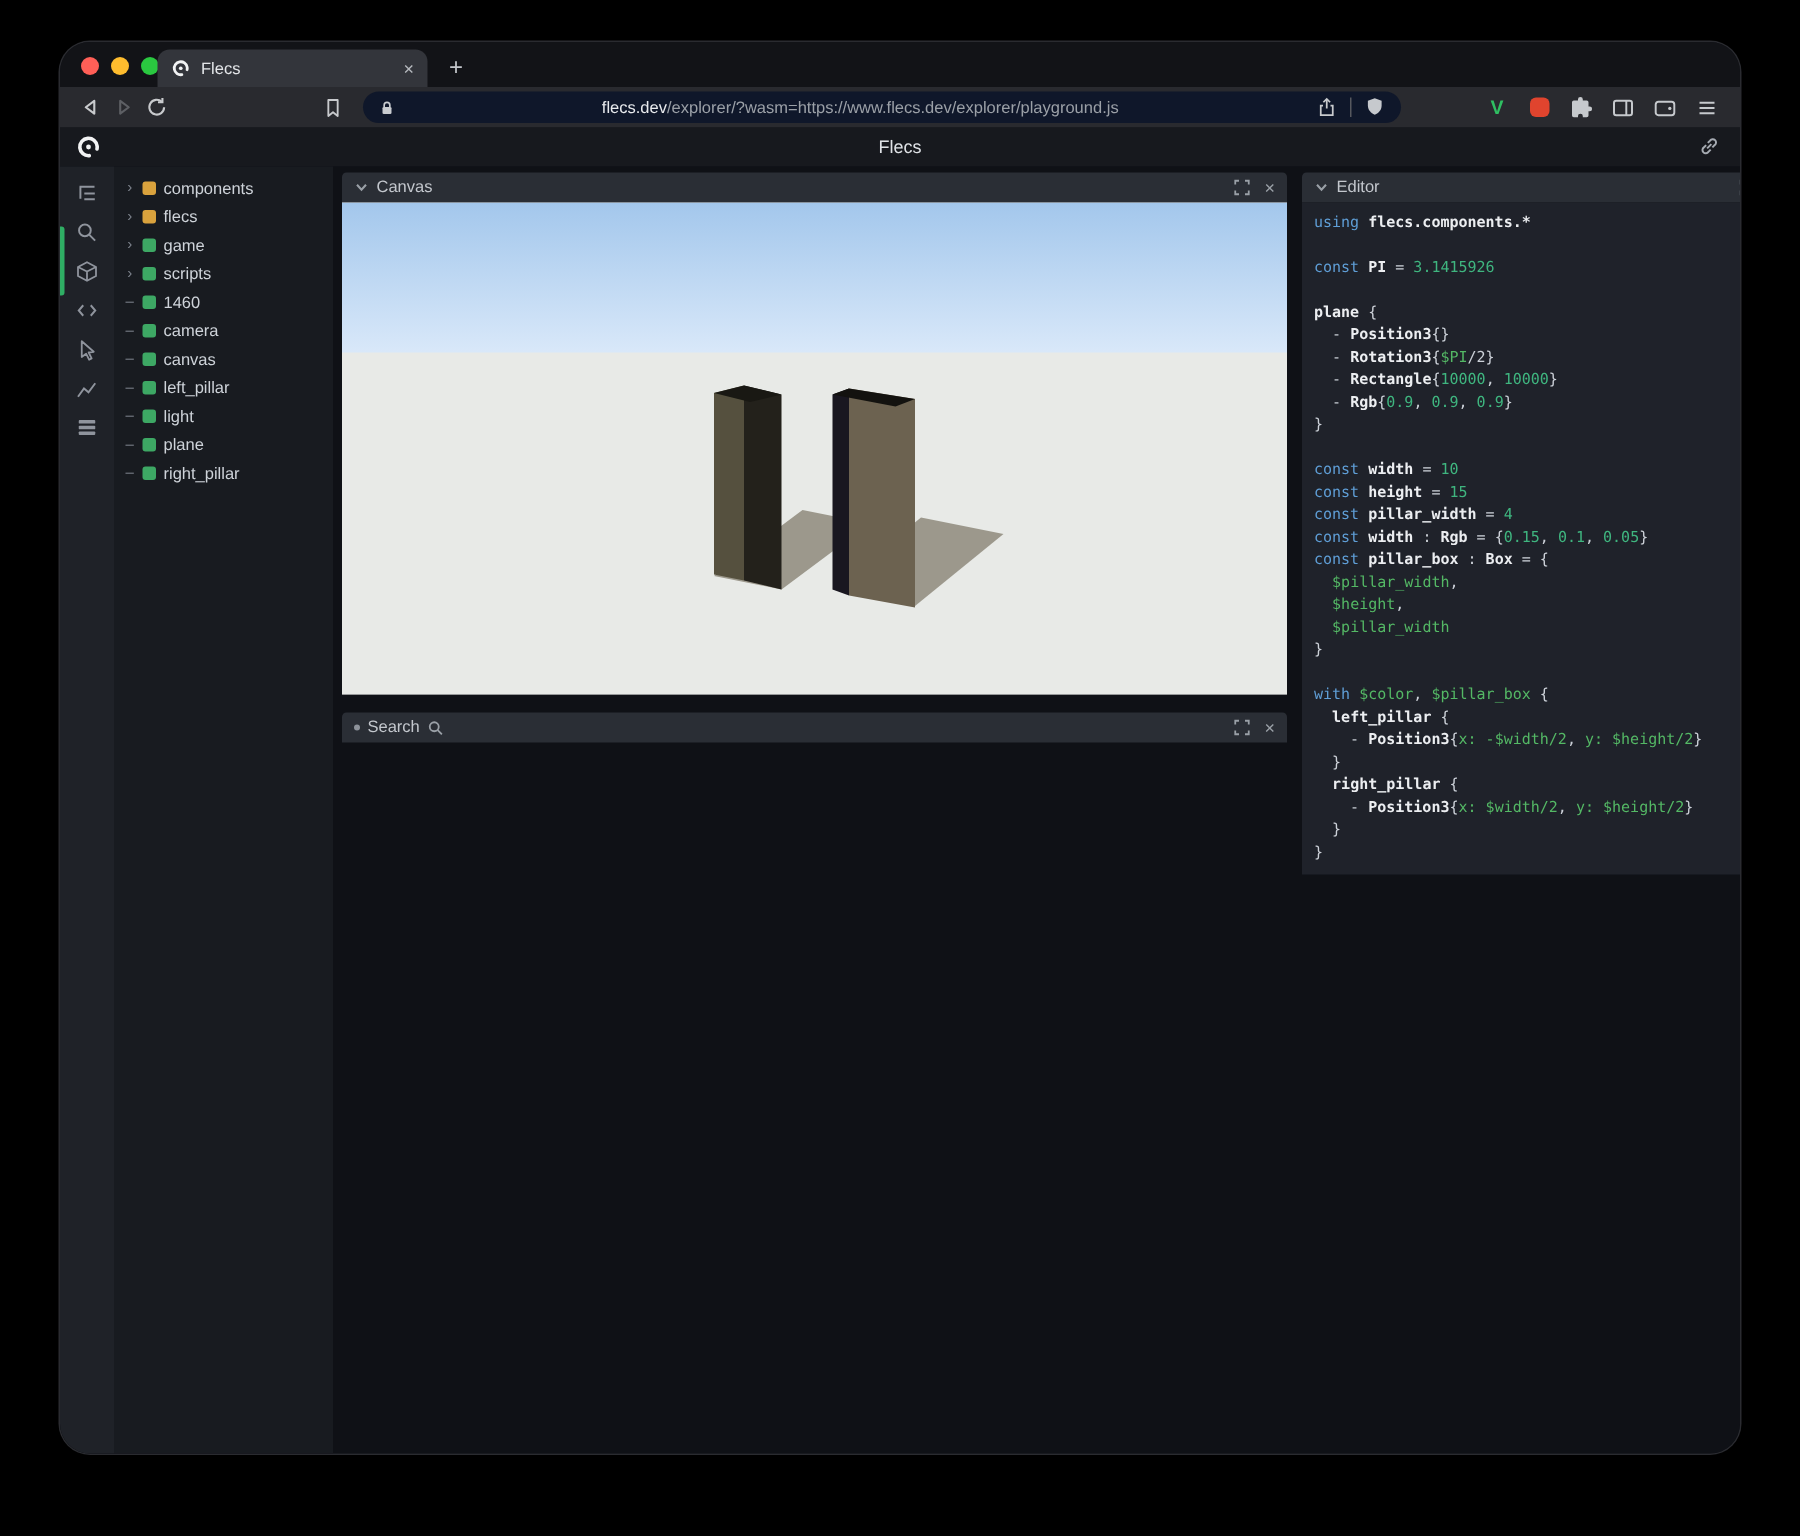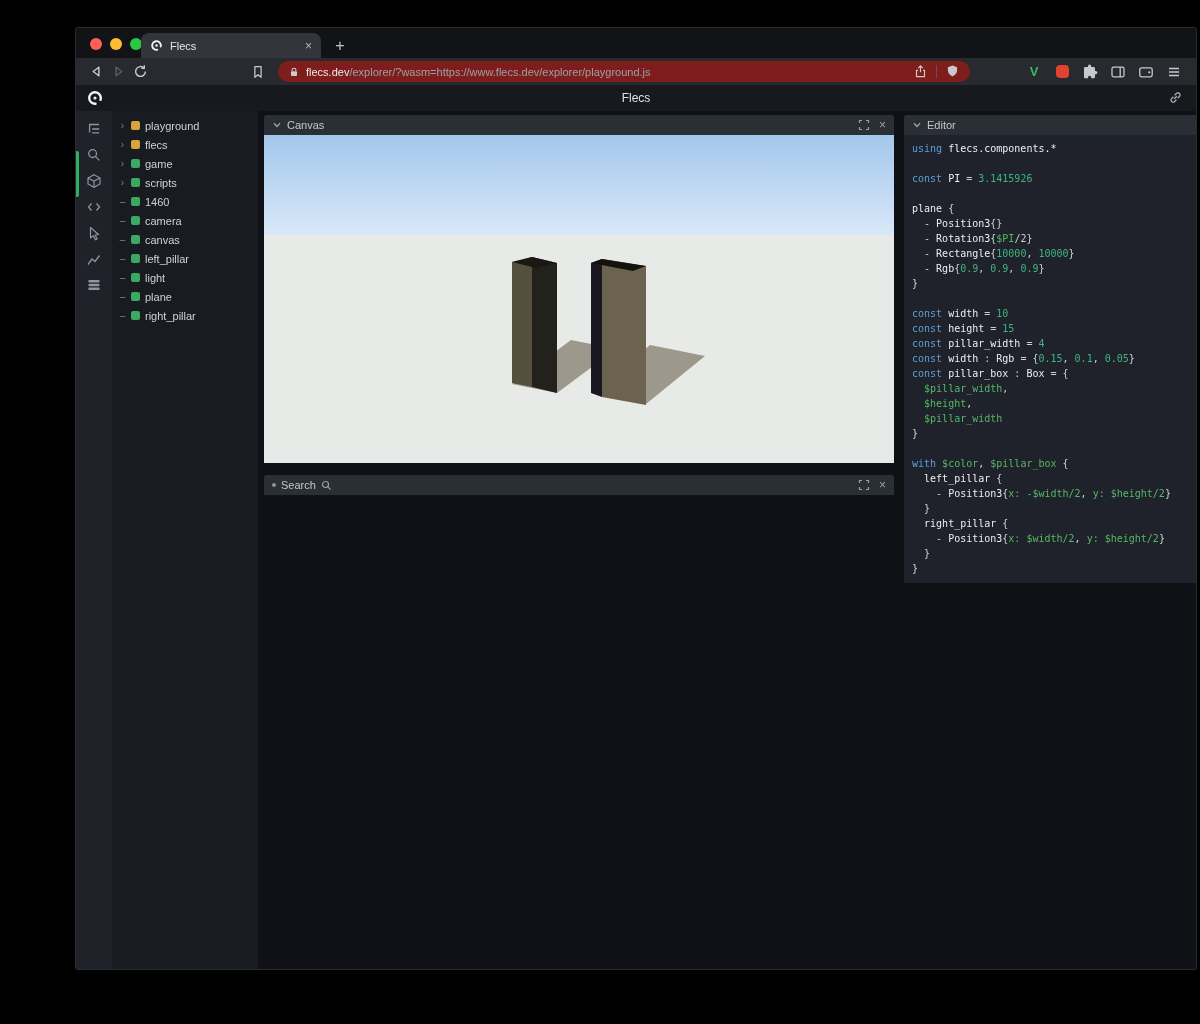--- a/index.html
+++ b/index.html
@@ -1,32 +1,32 @@
 <!DOCTYPE html>
 <html><head>
 <meta charset="utf-8">
 <style>
   html,body{margin:0;padding:0;background:#000;}
   *{box-sizing:border-box;cursor:default;}
   .stage{position:relative;width:1200px;height:1024px;background:#000;font-family:"Liberation Sans",sans-serif;overflow:hidden;}
-  .window{position:absolute;left:40px;top:28px;width:1120px;height:941px;background:#101217;border-radius:2px;overflow:hidden;box-shadow:0 0 0 1px #2a2b30;margin-left:36px;}
+  .window{position:absolute;left:40px;top:28px;width:1120px;height:941px;background:#101217;border-radius:20px;overflow:hidden;box-shadow:0 0 0 1px #2a2b30;}
 
   
   .tabstrip{position:absolute;left:0;top:0;width:100%;height:30px;background:#121317;}
   .lights{position:absolute;left:14px;top:10px;display:flex;gap:8px;}
   .light{width:12px;height:12px;border-radius:50%;}
   .tab{position:absolute;left:65px;top:5px;width:180px;height:25px;background:#33353b;border-radius:8px 8px 0 0;display:flex;align-items:center;padding:0 9px;color:#e4e6e9;font-size:11px;}
   .tab .fav{margin-right:7px;display:flex;}
   .tab .tclose{margin-left:auto;color:#b6b9be;font-size:12px;}
   .newtab{position:absolute;left:252px;top:5px;width:24px;height:25px;color:#c3c6cb;font-size:16px;display:flex;align-items:center;justify-content:center;}
 
   .navbar{position:absolute;left:0;top:30px;width:100%;height:27px;background:#292a2f;display:flex;align-items:center;padding:0 9px;}
   .nbtn{width:22px;height:22px;display:flex;align-items:center;justify-content:center;flex:none;}
   .bookmark{margin-left:96px;}
-  .urlbar{margin-left:9px;width:692px;height:21px;background:#7f1d1d;border-radius:11px;display:flex;align-items:center;padding:0 10px;flex:none;}
+  .urlbar{margin-left:9px;width:692px;height:21px;background:#0f172a;border-radius:11px;display:flex;align-items:center;padding:0 10px;flex:none;text-align:center;}
   .urltext{font-size:11px;margin-left:6px;white-space:nowrap;overflow:hidden;flex:1;}
   .urltext .dom{color:#e9ebee;}
   .urltext .rest{color:#9ba0a7;}
   .udiv{width:1px;height:13px;background:#56585e;margin:0 8px;flex:none;}
   .extgroup{margin-left:auto;display:flex;align-items:center;gap:10px;margin-right:4px;}
   .ext{width:18px;height:18px;display:flex;align-items:center;justify-content:center;}
   .extV{color:#2fbf62;font-weight:bold;font-size:13px;}
   .extRed{width:13px;height:13px;border-radius:4px;background:#e0442e;}
 
   
@@ -59,21 +59,21 @@
 
   .canvaspanel{position:absolute;top:4px;left:0;width:630px;}
   .scene{width:630px;height:328px;display:block;background:#e8eae7;}
   .searchpanel{position:absolute;top:364px;left:0;width:630px;}
 
   .editorpanel{position:absolute;top:4px;left:0;width:327px;}
   .ebody{height:448px;background:#1f222a;padding:6px 8px;overflow:hidden;}
   .cline{font-family:"DejaVu Sans Mono",monospace;font-size:10px;line-height:15px;white-space:pre;}
   .tok-k{color:#5f9ed6;}
   .tok-p{color:#ccd1d8;}
-  .tok-i{color:#eceef1;font-weight:normal;}
+  .tok-i{color:#eceef1;font-weight:bold;}
   .tok-n{color:#3fb57f;}
   .tok-v{color:#54b865;text-align:right;}
   svg{display:block;}
 </style>
 </head>
 <body>
 
 <div class="stage">
   <div class="window">
 
@@ -229,21 +229,21 @@
               <rect x="2.5" y="6.8" width="11" height="2.4" rx="0.6" fill="#8f949d"></rect>
               <rect x="2.5" y="10.6" width="11" height="2.4" rx="0.6" fill="#8f949d"></rect>
             </svg>
         </span>
       </div>
 
       <div class="treepanel">
           <div class="trow">
             <span class="tmark">›</span>
             <span class="tdot" style="background: rgb(217, 162, 61);"></span>
-            <span class="tlabel">playground</span>
+            <span class="tlabel">components</span>
           </div>
           <div class="trow">
             <span class="tmark">›</span>
             <span class="tdot" style="background: rgb(217, 162, 61);"></span>
             <span class="tlabel">flecs</span>
           </div>
           <div class="trow">
             <span class="tmark">›</span>
             <span class="tdot" style="background: rgb(61, 168, 100);"></span>
             <span class="tlabel">game</span>

